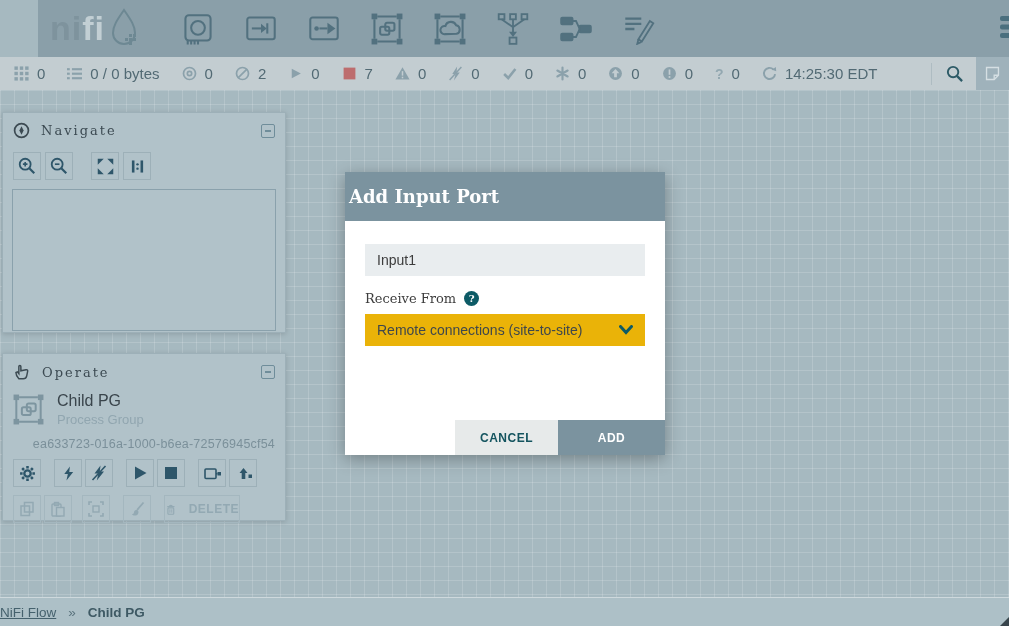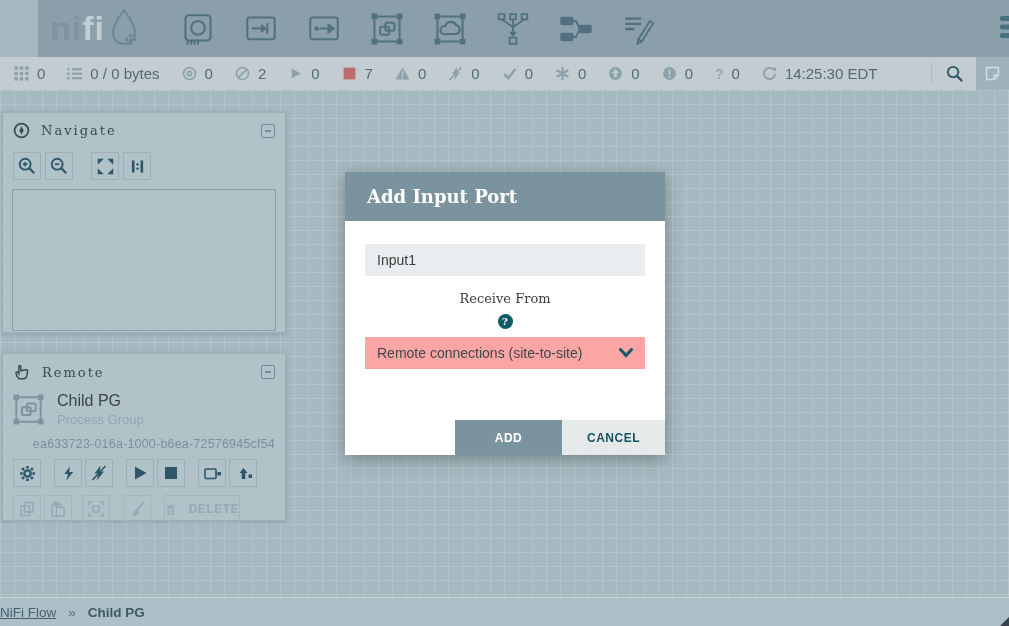--- a/index.html
+++ b/index.html
@@ -75,30 +75,30 @@
     font-size:13.5px; color:#45616d; }
   .bc-link { text-decoration:underline; cursor:pointer; }
   .bc-sep { margin:0 12px; color:#5a737e; }
   .bc-cur { font-weight:bold; color:#3e5964; }
   .corner-grip { position:absolute; right:0; bottom:0; width:0; height:0;
     border-left:9px solid transparent; border-bottom:9px solid #37444b; }
 
   
   .dialog { position:absolute; left:345px; top:172px; width:320px; height:283px; background:#ffffff;
     box-shadow:0 4px 16px rgba(0,0,0,0.3); }
-  .dlg-hd { height:49px; background:#7b939f; display:flex; align-items:center; padding-left:22px; }
+  .dlg-hd { height:49px; background:#7b939f; display:flex; align-items:center; padding-left:4px; }
   .dlg-title { font-family:"DejaVu Serif", serif; font-weight:bold; font-size:18px; color:#ffffff; }
   .dlg-body { padding:15px 20px 0 20px; }
   .fld-label { font-family:"DejaVu Serif", serif; font-size:13px; color:#3d3d3d; display:flex; align-items:center; gap:8px; }
   .txt-input { margin-top:8px; width:100%; height:32px; background:#e9edef; border:none; outline:none;
     padding:0 12px; font-size:14px; color:#3c3c3c; font-family:"Liberation Sans", sans-serif; }
-  .mt15 { margin-top:15px;flex-direction:column; }
+  .mt15 { margin-top:15px; }
   .help-badge { width:15px; height:15px; border-radius:50%; background:#0d5b66; color:#ffffff;
     font-size:10px; font-weight:bold; display:inline-flex; align-items:center; justify-content:center; cursor:pointer; }
-  .select { margin-top:8px; height:32px; background:#fca5a5; display:flex; align-items:center;
+  .select { margin-top:8px; height:32px; background:#eab308; display:flex; align-items:center;
     padding:0 12px; font-size:14px; color:#3f474c; cursor:pointer; }
   .select .chev { margin-left:auto; color:#0d5b66; display:flex; }
   .dlg-foot { position:absolute; right:0; bottom:0; display:flex; }
   .btn { height:35px; border:none; font-family:"Liberation Sans", sans-serif; font-size:12px; font-weight:bold;
     letter-spacing:0.5px; cursor:pointer; }
   .btn-cancel { width:103px; background:#e7eaea; color:#14545f; }
   .btn-add { width:107px; background:#7b939f; color:#ffffff; }
 </style>
 </head>
 <body>
@@ -402,21 +402,21 @@
   <div class="minimap"></div>
 </div>
 
 <div class="panel op-panel">
   <div class="panel-hd">
     <span class="pticon">
         <svg width="18" height="18" viewBox="0 0 16 16" fill="none" stroke="currentColor" stroke-width="1.3">
           <path d="M5.2 14 C4.2 13 2.6 10.4 2.6 8.4 L3.9 7.9 L5.2 9.5 V3.1 C5.2 1.9 7 1.9 7 3.1 V6.9 L11.6 6 C12.7 5.8 13.2 6.5 13 7.4 L12.2 11.4 C11.9 13 10.7 14 9.1 14 Z"></path>
         </svg>
       </span>
-    <span class="panel-title">Remote</span>
+    <span class="panel-title">Operate</span>
     <span class="collapse-btn"></span>
   </div>
   <div class="op-card">
     <span class="pgicon">
       <svg width="31" height="31" viewBox="0 0 28 28" fill="none" stroke="currentColor" stroke-width="1.8">
           <g fill="currentColor" stroke="none">
             <rect x="0.5" y="0.5" width="5" height="5"></rect>
             <rect x="22.5" y="0.5" width="5" height="5"></rect>
             <rect x="0.5" y="22.5" width="5" height="5"></rect>
             <rect x="22.5" y="22.5" width="5" height="5"></rect>
@@ -527,22 +527,22 @@
     <div class="select">
       <span>Remote connections (site-to-site)</span>
       <span class="chev">
           <svg width="14" height="10" viewBox="0 0 14 10" fill="none" stroke="currentColor" stroke-width="3" stroke-linecap="round">
             <path d="M1.5 1.5 L7 7.5 L12.5 1.5"></path>
           </svg>
         </span>
     </div>
   </div>
   <div class="dlg-foot">
+    <button class="btn btn-cancel">CANCEL</button>
     <button class="btn btn-add">ADD</button>
-    <button class="btn btn-cancel">CANCEL</button>
   </div>
 </div>
 
 <div class="breadcrumb">
   <span class="bc-link">NiFi Flow</span>
   <span class="bc-sep">»</span>
   <span class="bc-cur">Child PG</span>
 </div>
 <div class="corner-grip"></div>
 

